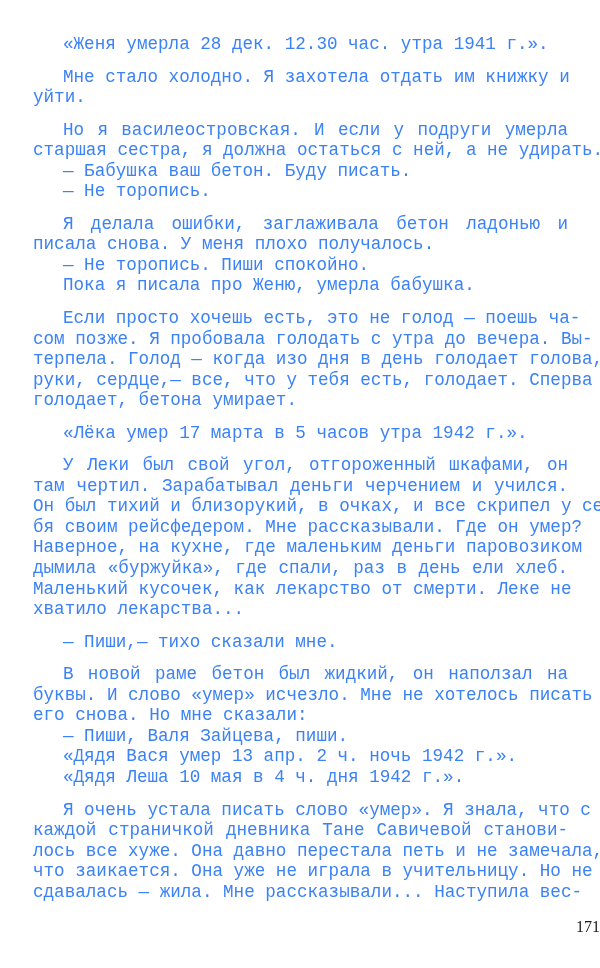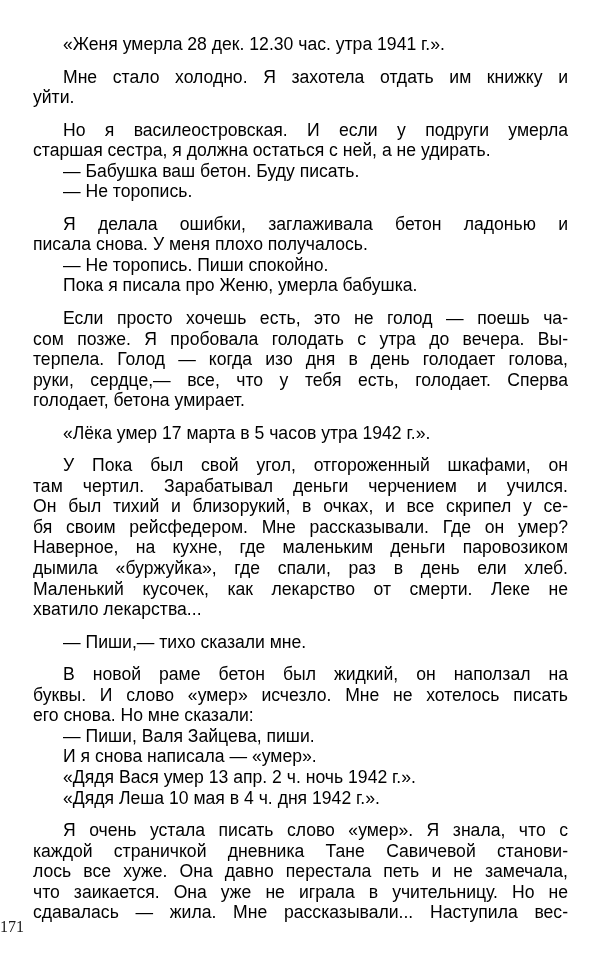--- a/index.html
+++ b/index.html
@@ -1,27 +1,27 @@
 <!DOCTYPE html>
 <html><head>
 <meta charset="utf-8">
 <style>
   html, body { margin: 0; padding: 0; background: #ffffff; }
   body { width: 600px; height: 968px; position: relative; overflow: hidden; }
   .page {
     position: absolute; left: 33px; top: 34px; width: 535px;
-    font-family: Liberation Sans, sans-serif;
-    font-size: 17.6px; line-height: 20.55px; color: #000000;
+    font-family: Liberation Mono, monospace;
+    font-size: 17.6px; line-height: 20.55px; color: #3b82f6;
   }
   .line { display: block; white-space: nowrap; text-align: justify; text-align-last: justify; height: 20.55px; }
   .line.last { text-align-last: left; }
   .indent { padding-left: 30px; }
   .gap { margin-top: 12px; }
   .page-number {
-    position: absolute; left: 0; width: 600px; top: 918px; text-align: left;
+    position: absolute; left: 0; width: 600px; top: 918px; text-align: right;
     font-family: "Liberation Serif", "DejaVu Serif", serif; font-size: 16px; color: #1a1a1a;
   }
 </style>
 </head>
 <body>
 
 <div class="page">
   <div>
     <span class="line indent last">«Женя умерла 28 дек. 12.30 час. утра 1941 г.».</span>
   </div>
@@ -53,44 +53,41 @@
     <span class="line indent">Если просто хочешь есть, это не голод — поешь ча-</span>
     <span class="line">сом позже. Я пробовала голодать с утра до вечера. Вы-</span>
     <span class="line">терпела. Голод — когда изо дня в день голодает голова,</span>
     <span class="line">руки, сердце,— все, что у тебя есть, голодает. Сперва</span>
     <span class="line last">голодает, бетона умирает.</span>
   </div>
   <div class="gap">
     <span class="line indent last">«Лёка умер 17 марта в 5 часов утра 1942 г.».</span>
   </div>
   <div class="gap">
-    <span class="line indent">У Пока был свой угол, отгороженный шкафами, он</span>
+    <span class="line indent">У Леки был свой угол, отгороженный шкафами, он</span>
     <span class="line">там чертил. Зарабатывал деньги черчением и учился.</span>
     <span class="line">Он был тихий и близорукий, в очках, и все скрипел у се-</span>
     <span class="line">бя своим рейсфедером. Мне рассказывали. Где он умер?</span>
     <span class="line">Наверное, на кухне, где маленьким деньги паровозиком</span>
     <span class="line">дымила «буржуйка», где спали, раз в день ели хлеб.</span>
     <span class="line">Маленький кусочек, как лекарство от смерти. Леке не</span>
     <span class="line last">хватило лекарства...</span>
   </div>
   <div class="gap">
     <span class="line indent last">— Пиши,— тихо сказали мне.</span>
   </div>
   <div class="gap">
     <span class="line indent">В новой раме бетон был жидкий, он наползал на</span>
     <span class="line">буквы. И слово «умер» исчезло. Мне не хотелось писать</span>
     <span class="line last">его снова. Но мне сказали:</span>
   </div>
   <div>
     <span class="line indent last">— Пиши, Валя Зайцева, пиши.</span>
   </div>
   <div>
-    <span class="line indent last">И я снова написала — «умер».</span>
-  </div>
-  <div>
     <span class="line indent last">«Дядя Вася умер 13 апр. 2 ч. ночь 1942 г.».</span>
   </div>
   <div>
     <span class="line indent last">«Дядя Леша 10 мая в 4 ч. дня 1942 г.».</span>
   </div>
   <div class="gap">
     <span class="line indent">Я очень устала писать слово «умер». Я знала, что с</span>
     <span class="line">каждой страничкой дневника Тане Савичевой станови-</span>
     <span class="line">лось все хуже. Она давно перестала петь и не замечала,</span>
     <span class="line">что заикается. Она уже не играла в учительницу. Но не</span>

